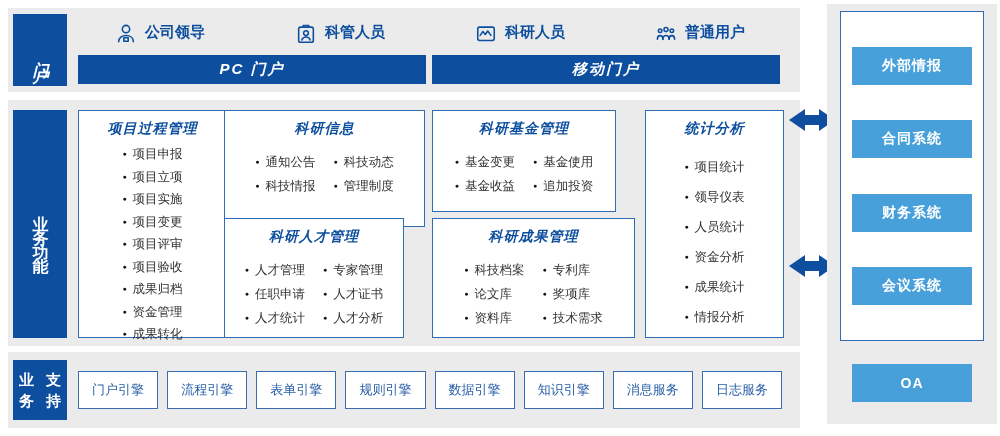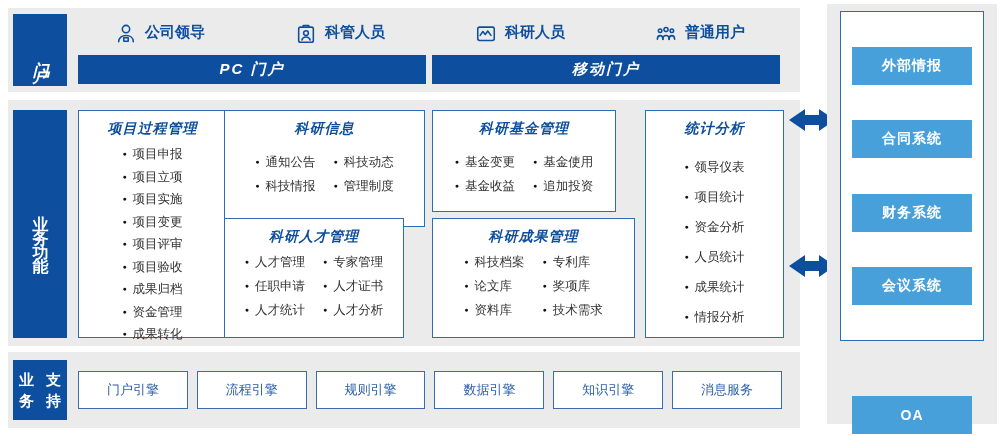--- a/index.html
+++ b/index.html
@@ -54,37 +54,37 @@
   .box-achv{left:424px;top:118px;width:203px;height:120px;}
   .box-stats{left:637px;top:10px;width:139px;height:228px;}
   .box-title{text-align:center;font-weight:bold;font-style:italic;color:var(--dark-blue);
              font-size:14px;margin-top:9px;letter-spacing:1px;}
   .box-cols{display:flex;justify-content:center;gap:18px;margin-top:12px;}
   .box-col{display:flex;flex-direction:column;}
   .box-item{font-size:12.5px;color:var(--item-text);line-height:24px;white-space:nowrap;}
   .box-item::before{content:"●";font-size:7px;color:#111;margin-right:6px;vertical-align:2px;}
   .box-project .box-cols{margin-top:5px;}
   .box-project .box-item{line-height:21.5px;}
-  .box-talent .box-cols,.box-achv .box-cols{margin-top:4px;font-family:Liberation Serif, serif;}
+  .box-talent .box-cols,.box-achv .box-cols{margin-top:12px;font-family:Liberation Serif, serif;}
   .box-stats .box-cols{margin-top:14px;}
   .box-stats .box-item{line-height:29px;}
 
   
   .arrow{position:absolute;width:46px;height:28px;color:var(--dark-blue);}
   .arrow-1{left:789px;top:106px;}
   .arrow-2{left:789px;top:252px;}
 
   
   .sys-list{position:absolute;left:13px;top:7px;width:144px;height:330px;background:#fff;
             border:1.5px solid var(--border-blue);display:flex;flex-direction:column;
             justify-content:space-evenly;align-items:center;}
   .sys-item,.oa-box{width:120px;height:38px;background:var(--light-blue);color:#fff;
             font-weight:bold;font-size:14px;display:flex;align-items:center;
             justify-content:center;letter-spacing:1px;}
-  .oa-box{position:absolute;left:25px;top:360px;margin-top:32px;}
+  .oa-box{position:absolute;left:25px;top:360px;}
 
   
   .engines{position:absolute;left:70px;right:18px;top:19px;height:38px;display:flex;gap:9px;}
   .engine-box{flex:1;background:#fff;border:1.5px solid #3a6cb0;color:var(--engine-text);
               font-size:13px;display:flex;align-items:center;justify-content:center;
               white-space:nowrap;}
 </style>
 </head>
 <body>
 
@@ -219,24 +219,24 @@
               <div class="box-item">专利库</div>
               <div class="box-item">奖项库</div>
               <div class="box-item">技术需求</div>
             </div>
           </div>
         </div>
         <div class="biz-box box-stats">
           <div class="box-title">统计分析</div>
           <div class="box-cols">
             <div class="box-col">
+              <div class="box-item">项目统计</div>
               <div class="box-item">领导仪表</div>
-              <div class="box-item">项目统计</div>
+              <div class="box-item">人员统计</div>
               <div class="box-item">资金分析</div>
-              <div class="box-item">人员统计</div>
               <div class="box-item">成果统计</div>
               <div class="box-item">情报分析</div>
             </div>
           </div>
         </div>
       </div>
   </section>
 
   <svg class="arrow arrow-1" viewBox="0 0 46 28">
     <path fill="currentColor" d="M0 14 L16 3 V9 H30 V3 L46 14 L30 25 V19 H16 V25 Z"></path>
@@ -256,20 +256,22 @@
   </section>
 
   <section class="panel panel-bottom">
     <div class="vlabel support-label">
       <span>业务</span>
       <span>支持</span>
     </div>
     <div class="engines" id="engines">
         <div class="engine-box">门户引擎</div>
         <div class="engine-box">流程引擎</div>
+        <div class="engine-box">表单引擎</div>
         <div class="engine-box">规则引擎</div>
         <div class="engine-box">数据引擎</div>
         <div class="engine-box">知识引擎</div>
         <div class="engine-box">消息服务</div>
+        <div class="engine-box">日志服务</div>
       </div>
   </section>
 
 </div>
 
 </body></html>

